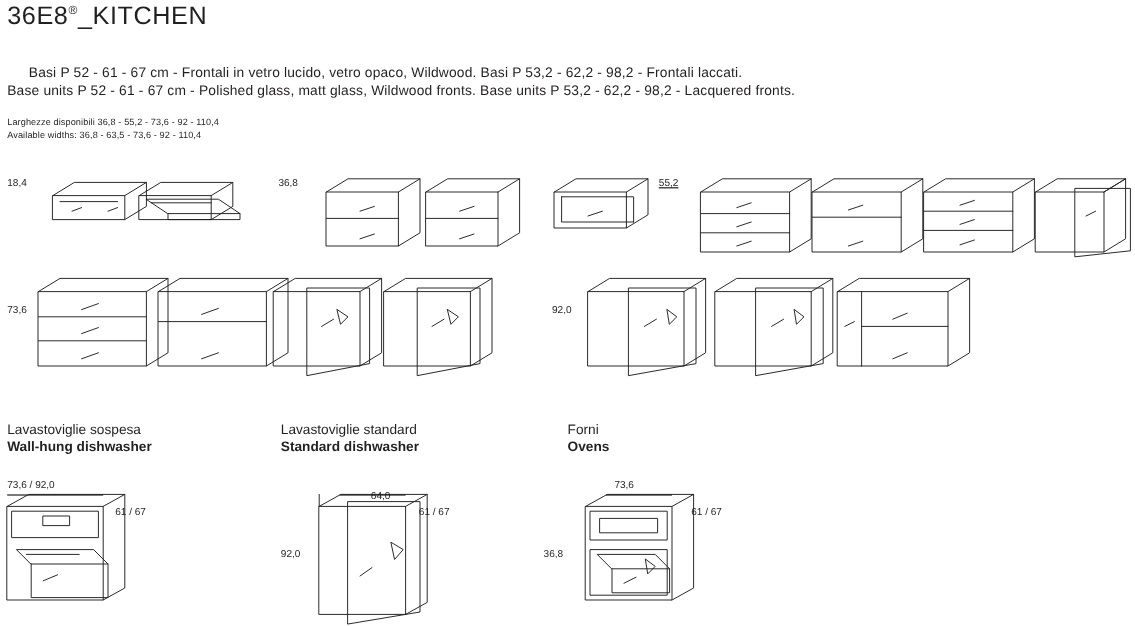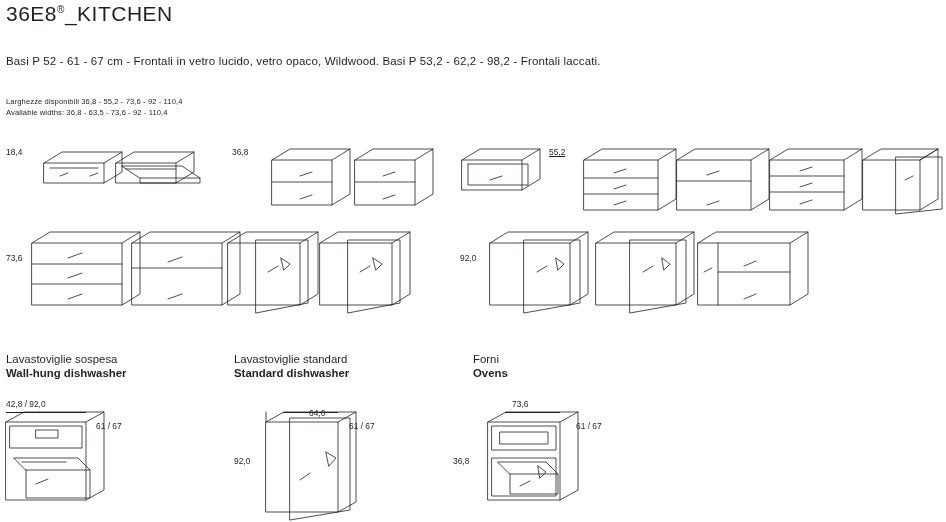--- a/index.html
+++ b/index.html
@@ -35,21 +35,21 @@
     vertical-align: super;
   }
   .desc {
     position: absolute;
     left: 6px;
     font-size: 11.5px;
     letter-spacing: 0.15px;
     white-space: nowrap;
     color: #231f20;
   }
-  .desc-it { top: 55px; }
+  .desc-it { top: 55px; margin-left: 18px; }
   .desc-en { top: 70px; }
   .widths {
     position: absolute;
     left: 6px;
     font-size: 7.6px;
     letter-spacing: 0.1px;
     white-space: nowrap;
     color: #231f20;
   }
   .widths-it { top: 97px; }
@@ -88,20 +88,21 @@
   svg.draw * { vector-effect: non-scaling-stroke; }
 </style>
 </head>
 <body>
 
 <div id="page">
 
   <div class="title"><span>36E8</span><span class="sup">®</span><span>_KITCHEN</span></div>
 
   <div class="desc desc-it">Basi P 52 - 61 - 67 cm - Frontali in vetro lucido, vetro opaco, Wildwood. Basi P 53,2 - 62,2 - 98,2 - Frontali laccati.</div>
+  <div class="desc desc-en">Base units P 52 - 61 - 67 cm - Polished glass, matt glass, Wildwood fronts. Base units P 53,2 - 62,2 - 98,2 - Lacquered fronts.</div>
 
   <div class="widths widths-it">Larghezze disponibili 36,8 - 55,2 - 73,6 - 92 - 110,4</div>
   <div class="widths widths-en">Available widths:  36,8 - 63,5 - 73,6 - 92 - 110,4</div>
 
   <div class="dim" style="left:6px; top:147px;">18,4</div>
   <div class="dim" style="left:232px; top:147px;">36,8</div>
   <div class="dim" style="left:549px; top:147px;text-decoration:underline;">55,2</div>
   <div class="dim" style="left:6px; top:253px;">73,6</div>
   <div class="dim" style="left:460px; top:253px;">92,0</div>
 
@@ -111,21 +112,21 @@
   </div>
   <div class="secthead" style="left:234px; top:353px;">
     <span class="it">Lavastoviglie standard</span>
     <span class="en">Standard dishwasher</span>
   </div>
   <div class="secthead" style="left:473px; top:353px;">
     <span class="it">Forni</span>
     <span class="en">Ovens</span>
   </div>
 
-  <div class="dim" style="left:6px; top:399px;">42,8 / 92,0</div>
+  <div class="dim" style="left:6px; top:399px;">73,6 / 92,0</div>
   <div class="dim" style="left:96px; top:421px;">61 / 67</div>
 
   <div class="dim" style="left:289px; top:408px;margin-left:20px;">64,0</div>
   <div class="dim" style="left:349px; top:421px;">61 / 67</div>
   <div class="dim" style="left:234px; top:456px;">92,0</div>
 
   <div class="dim" style="left:512px; top:399px;">73,6</div>
   <div class="dim" style="left:576px; top:421px;">61 / 67</div>
   <div class="dim" style="left:453px; top:456px;">36,8</div>
 

